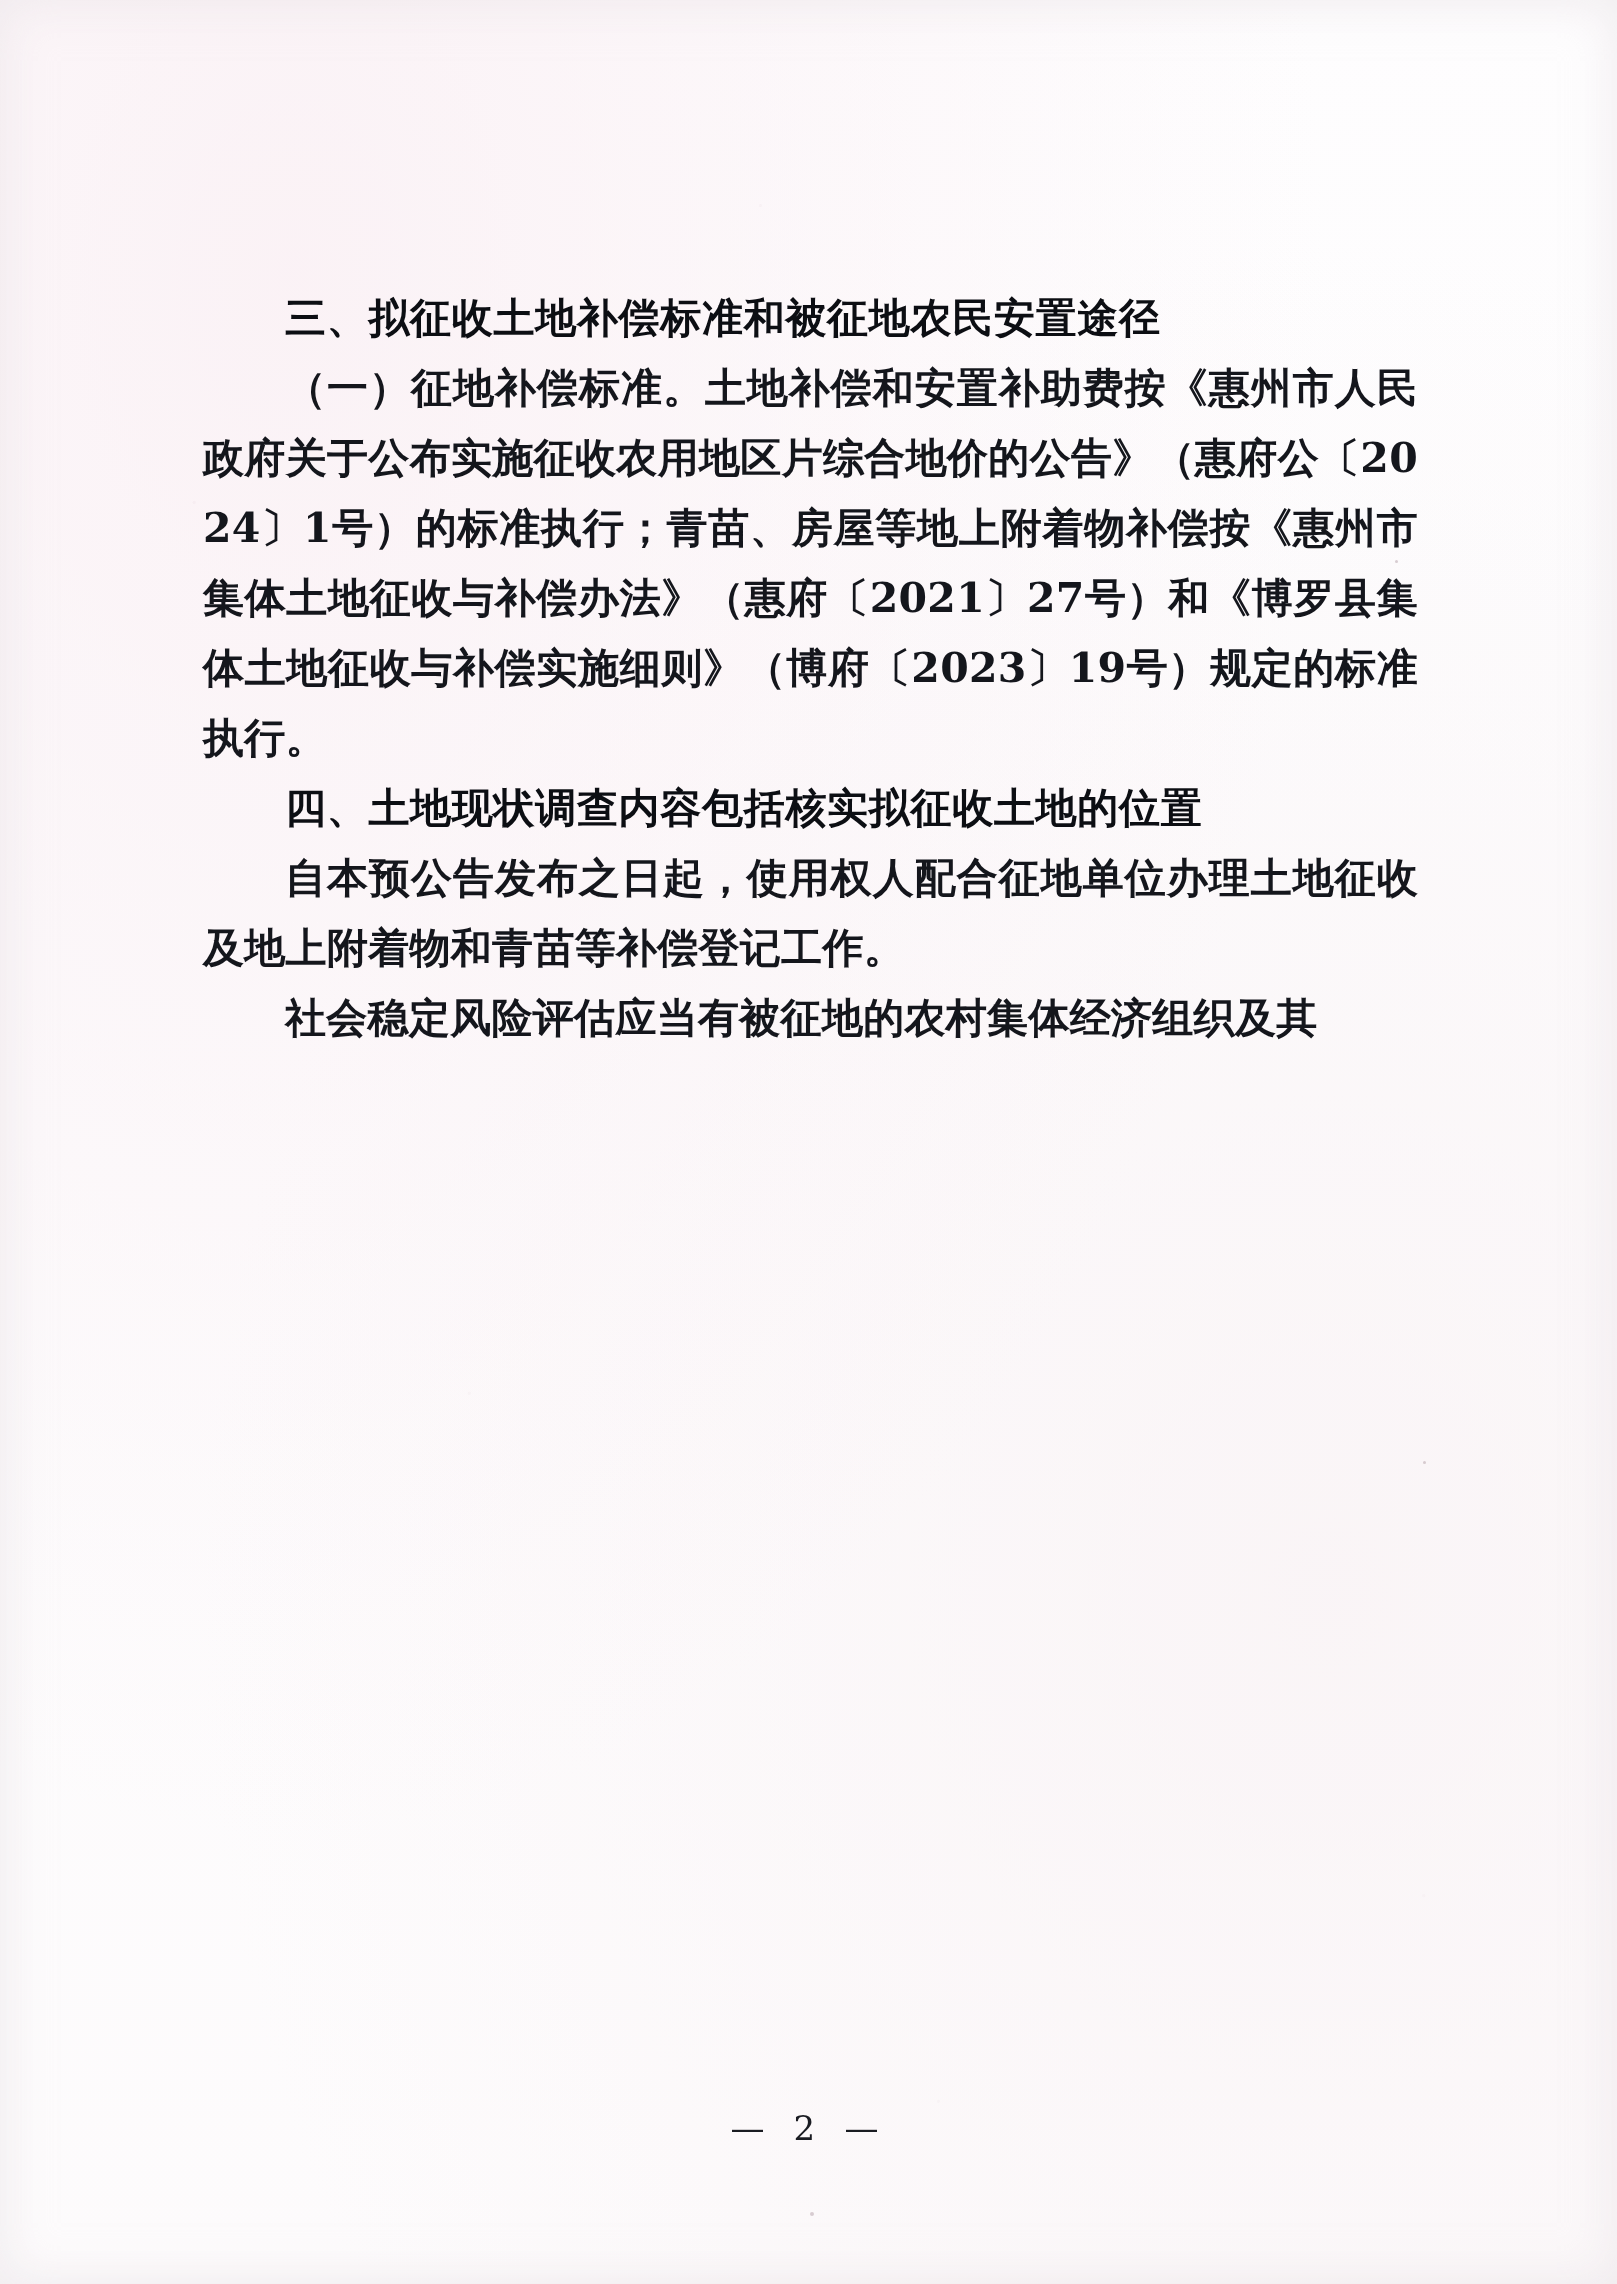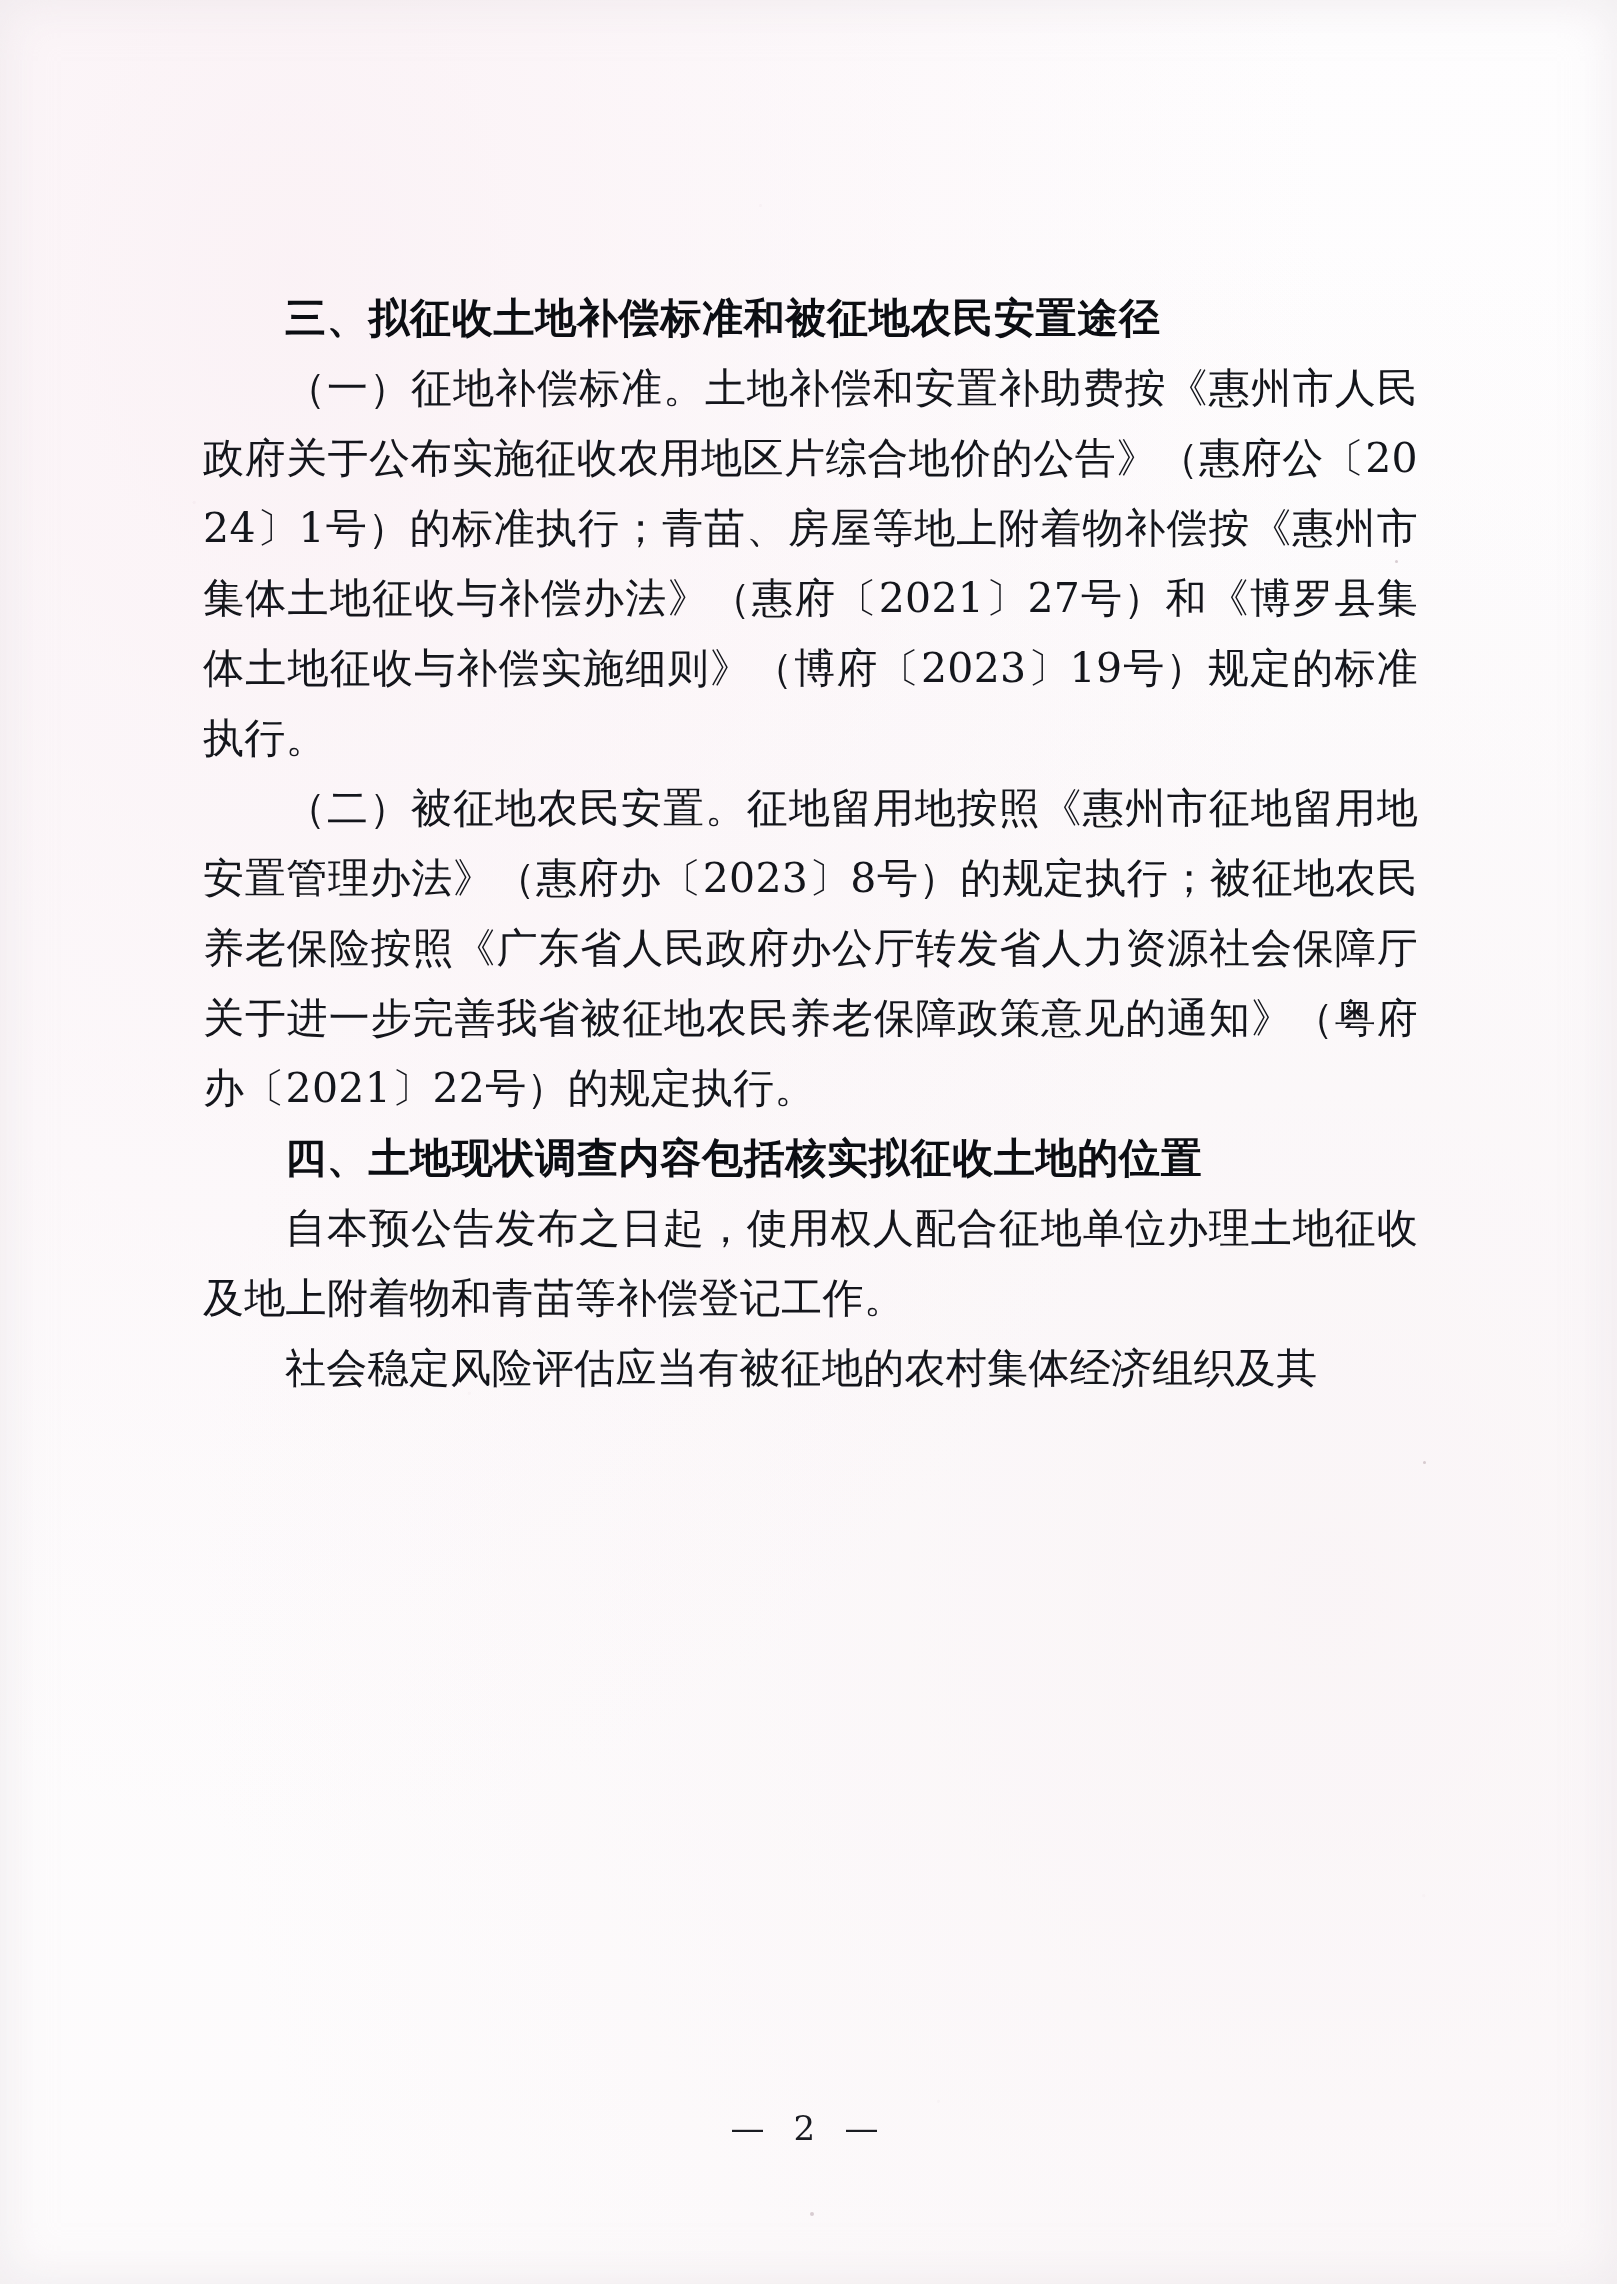--- a/index.html
+++ b/index.html
@@ -44,21 +44,21 @@
     font-family:"DejaVu Serif","Liberation Serif", serif;
     font-size:41px;
     line-height:70px;
     color:#14161c;
     text-align:justify;
     text-justify:inter-character;
     letter-spacing:0.3px;
     margin:0 0 0 0;
     text-indent:82px;
     word-break:break-all;
-    font-weight:400;
+    font-weight:700;
   }
   
   .heading{
     font-family:"DejaVu Sans","Liberation Sans", sans-serif;
     font-size:41px;
     line-height:70px;
     color:#0c0e13;
     font-weight:700;
     letter-spacing:0.7px;
     text-indent:82px;
@@ -90,21 +90,20 @@
 
 <div class="page">
   <div class="grain"></div>
 
   <div class="textblock">
 
     <h2 class="heading">三、拟征收土地补偿标准和被征地农民安置途径</h2>
 
     <p class="para">（一）征地补偿标准。土地补偿和安置补助费按《惠州市人民政府关于公布实施征收农用地区片综合地价的公告》（惠府公〔2024〕1号）的标准执行；青苗、房屋等地上附着物补偿按《惠州市集体土地征收与补偿办法》（惠府〔2021〕27号）和《博罗县集体土地征收与补偿实施细则》（博府〔2023〕19号）规定的标准执行。</p>
 
-    <p class="para">（二）被征地农民安置。征地留用地按照《惠州市征地留用地安置管理办法》（惠府办〔2023〕8号）的规定执行；被征地农民养老保险按照《广东省人民政府办公厅转发省人力资源社会保障厅关于进一步完善我省被征地农民养老保障政策意见的通知》（粤府办〔2021〕22号）的规定执行。</p>
 
     <h2 class="heading">四、土地现状调查内容包括核实拟征收土地的位置</h2>
 
     <p class="para">自本预公告发布之日起，使用权人配合征地单位办理土地征收及地上附着物和青苗等补偿登记工作。</p>
 
 
     <p class="para">社会稳定风险评估应当有被征地的农村集体经济组织及其</p>
 
   </div>
 

